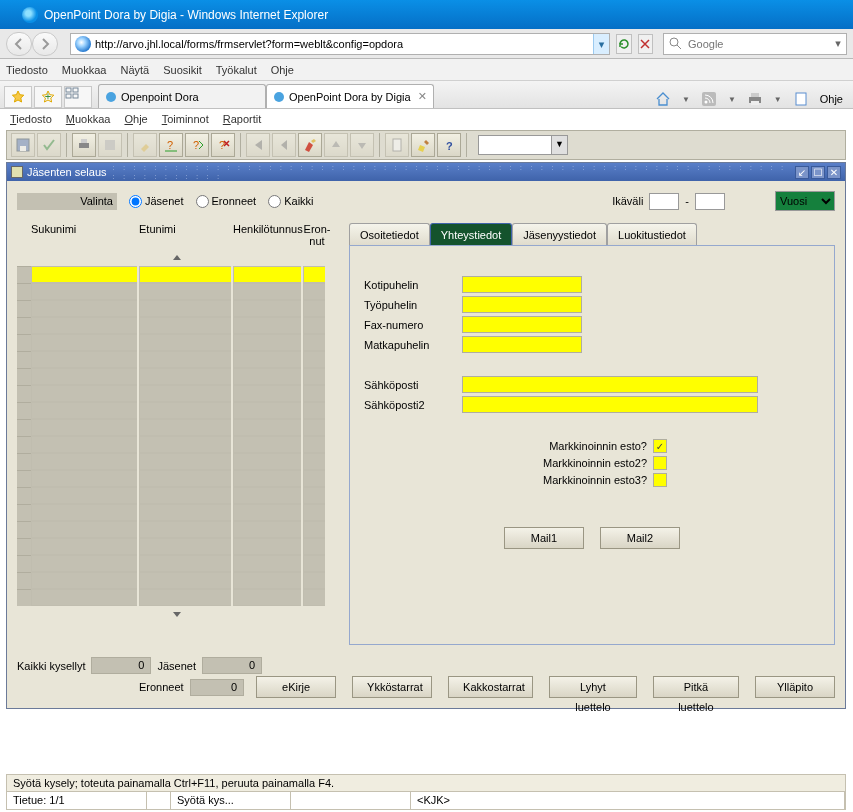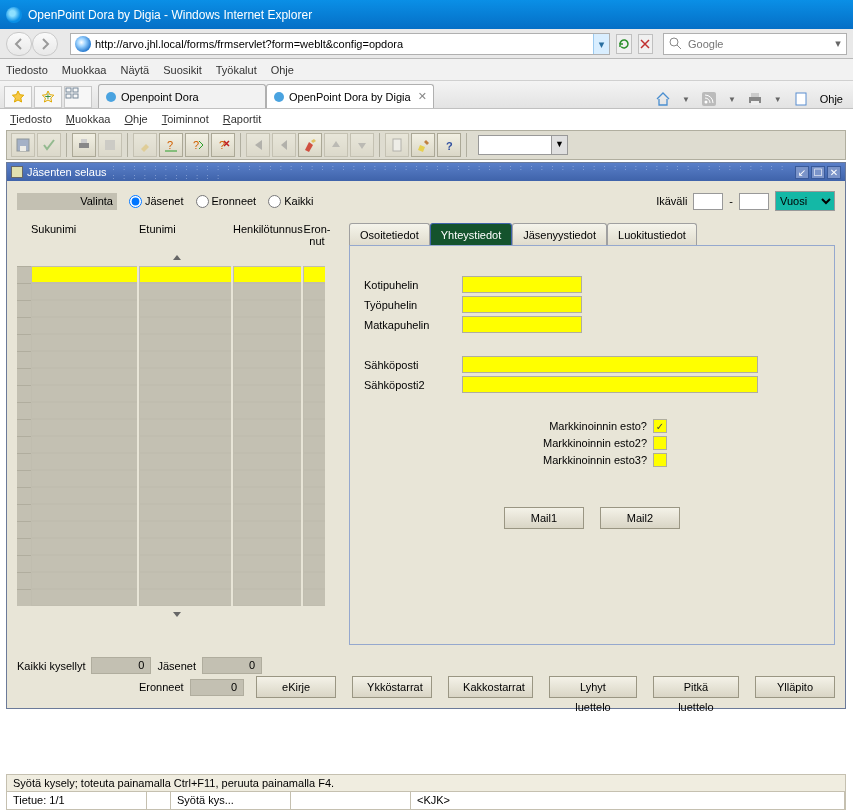--- a/index.html
+++ b/index.html
@@ -1,19 +1,19 @@
 <!DOCTYPE html>
 <html><head>
 <meta charset="utf-8">
 <style>
 * { box-sizing: border-box; margin: 0; padding: 0; font-family: Tahoma, Arial, sans-serif; font-size: 11px; }
 body { background: #fff; width: 853px; height: 812px; overflow: hidden; }
 
 
-.titlebar { height: 29px; background: linear-gradient(#0a8fe6, #056fc6); color: #fff; display: flex; align-items: center; padding: 0 6px; }
+.titlebar { height: 29px; background: linear-gradient(#0a8fe6, #056fc6); color: #fff; display: flex; align-items: center; padding: 0 22px; }
 .titlebar .ie-icon { width: 16px; height: 16px; margin-right: 6px; background: radial-gradient(circle at 40% 40%, #8ee0ff 20%, #0a8fe6 60%); border-radius: 50%; position: relative; }
 .titlebar span { font-size: 12px; }
 
 
 .navrow { height: 30px; background: #e9e9e9; border-bottom: 1px solid #b9b9b9; display: flex; align-items: center; padding: 0 6px; gap: 4px; }
 .navrow .navbtns { display: flex; align-items: center; }
 .navrow .navbtn { width: 26px; height: 24px; border: 1px solid #c9c9c9; border-radius: 12px; background: linear-gradient(#fafafa,#e8e8e8); display:flex;align-items:center;justify-content:center; }
 .navrow .addr { flex: 0 0 540px; margin-left: 8px; display: flex; align-items: center; border: 1px solid #b0b0b0; background: #fff; height: 22px; }
 .navrow .addr .globe { width: 16px; height: 16px; margin: 0 4px; background: radial-gradient(circle at 40% 40%, #fff 0%, #9bd2ff 30%, #2a7cd0 70%); border-radius:50%; }
 .navrow .addr input { border: none; flex:1; height: 18px; outline: none; font-size:11px; }
@@ -60,21 +60,21 @@
 
 .subwin-body { padding:10px; min-height:510px; position:relative; }
 
 
 .valrow { display:flex; align-items:center; gap:12px; margin-bottom:12px; }
 .valrow .vallabel { width:100px; text-align:right; height:17px; line-height:17px; background:#c3c0b2; padding-right:4px; }
 .valrow label { display:flex; align-items:center; gap:3px; }
 .agegrp { margin-left:auto; display:flex; align-items:center; gap:6px; }
 .agegrp .lbl { text-align:right; }
 .agegrp input { width:30px; height:17px; border:1px solid #999; text-align:center; }
-.agegrp select { width:60px; height:20px; border:1px solid #999; background:#14b8a6; }
+.agegrp select { width:60px; height:20px; border:1px solid #999; background:#15803d;margin-left:44px; }
 
 
 .gridwrap { display:flex; gap:12px; }
 .leftgrid { width:320px; }
 .gridhead { display:flex; padding-left:14px; }
 .gridhead div { font-size:11px; padding-bottom:2px; }
 .gh-suku { width:108px; } .gh-etu { width:94px; } .gh-hk { width:70px; } .gh-er { width:28px; text-align:center; line-height:1.1; }
 .gridrows { }
 .gridrow { display:flex; height:17px; margin-bottom:0; }
 .gridrow .sel { width:14px; background:#c3c0b2; border-top:1px solid #b0ad9e; }
@@ -559,20 +559,24 @@
           <div class="panelbody">
             <div class="frow">
                 <div class="flabel">Kotipuhelin</div>
                 <div class="fin w120"></div>
               </div>
             <div class="frow">
                 <div class="flabel">Työpuhelin</div>
                 <div class="fin w120"></div>
               </div>
             <div class="frow">
+                <div class="flabel">Fax-numero</div>
+                <div class="fin w120"></div>
+              </div>
+            <div class="frow">
                 <div class="flabel">Matkapuhelin</div>
                 <div class="fin w120"></div>
               </div>
             <div style="height:20px"></div>
             <div class="frow">
                 <div class="flabel">Sähköposti</div>
                 <div class="fin wlong"></div>
               </div>
             <div class="frow">
                 <div class="flabel">Sähköposti2</div>

